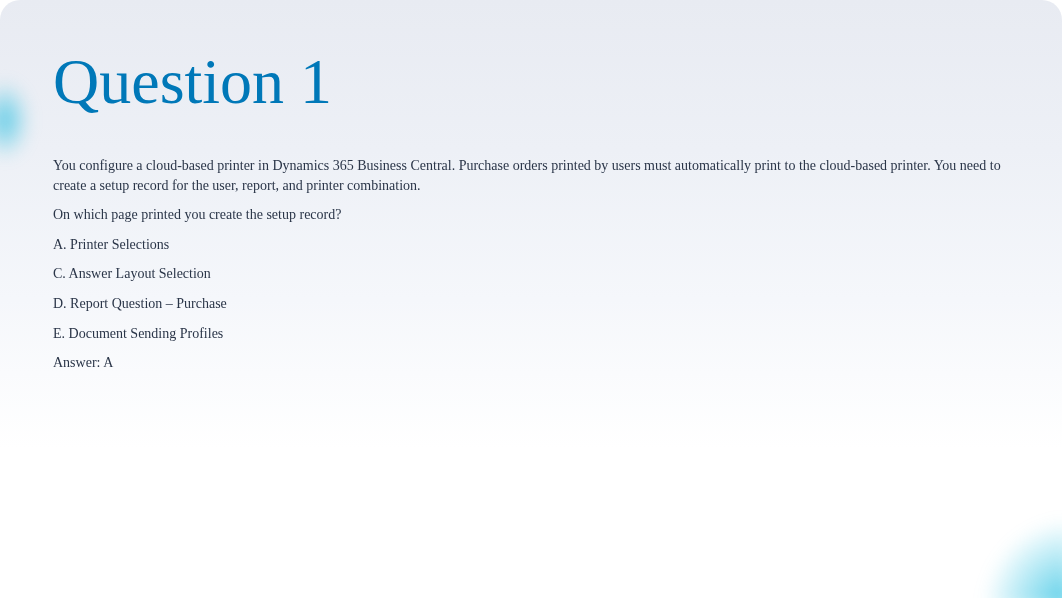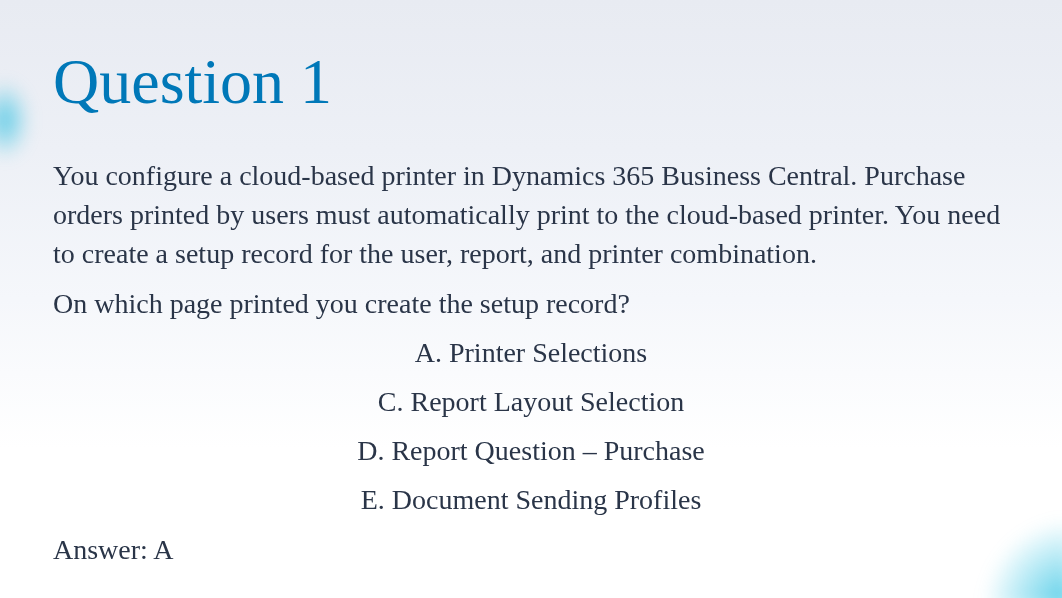--- a/index.html
+++ b/index.html
@@ -13,21 +13,21 @@
       height: 598px;
       font-family: Georgia, 'Times New Roman', serif;
       position: relative;
       overflow: hidden;
     }
     
     .slide-container {
       width: 100%;
       height: 100%;
       background: linear-gradient(180deg, #e8ebf2 0%, #edf0f6 25%, #f5f7fb 50%, #ffffff 75%);
-      border-radius: 0;
+      border-radius: 20px;
       position: relative;
       padding: 50px 53px;
     }
     
     .glow-left {
       position: absolute;
       left: -20px;
       top: 80px;
       width: 50px;
       height: 80px;
@@ -47,57 +47,56 @@
     
     .title {
       font-size: 64px;
       font-weight: normal;
       color: #0078b8;
       margin-bottom: 42px;
       line-height: 1;
     }
     
     .body-text {
-      font-size: 28px;
+      font-size: 14px;
       color: #2a3548;
       line-height: 1.4;
     }
     
     .body-text p {
       margin-bottom: 10px;
     }
     
     .scenario {
       margin-bottom: 10px;
     }
     
     .question-prompt {
       margin-bottom: 10px;
     }
     
     .option {
       margin-bottom: 10px;
-      text-align: center;
     }
     
     .answer {
       margin-top: 8px;
     }
   </style>
 </head>
 <body>
 
 <div class="slide-container">
   <div class="glow-left"></div>
   <div class="glow-bottom-right"></div>
 
   <h1 class="title">Question 1</h1>
 
   <div class="body-text">
     <p class="scenario">You configure a cloud-based printer in Dynamics 365 Business Central. Purchase orders printed by users must automatically print to the cloud-based printer. You need to create a setup record for the user, report, and printer combination.</p>
     <p class="question-prompt">On which page printed you create the setup record?</p>
     <p class="option">A. Printer Selections</p>
-    <p class="option">C. Report Layout Selection</p>
+    <p class="option">C. Answer Layout Selection</p>
     <p class="option">D. Report Question – Purchase</p>
     <p class="option">E. Document Sending Profiles</p>
     <p class="answer">Answer: A</p>
   </div>
 </div>
 
 </body></html>

